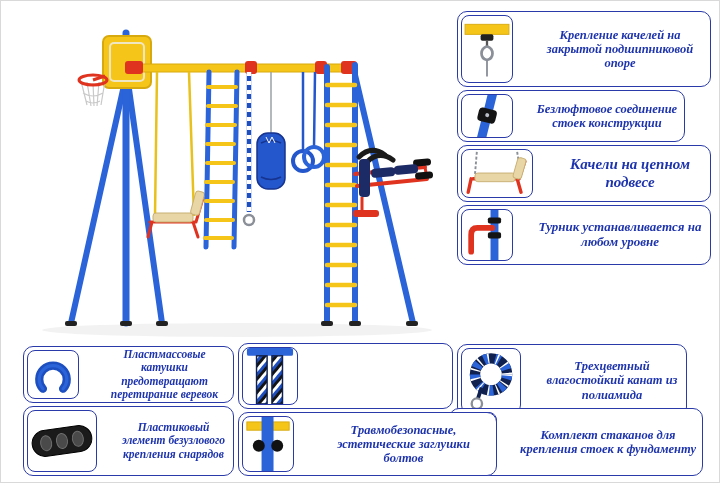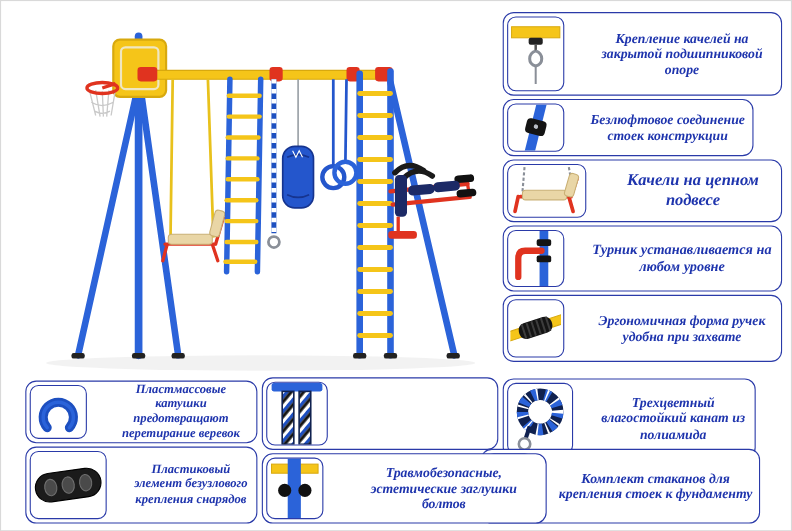--- a/index.html
+++ b/index.html
@@ -172,47 +172,35 @@
       <svg viewBox="0 0 50 58" width="44" height="54">
         <rect x="29" y="0" width="9" height="58" fill="#2b63d9"></rect>
         <rect x="26" y="9" width="15" height="7" rx="2" fill="#141414"></rect>
         <rect x="26" y="26" width="15" height="7" rx="2" fill="#141414"></rect>
         <path d="M31 21 H14 q-7 0 -7 8 V48" fill="none" stroke="#e0331f" stroke-width="6.5" stroke-linecap="round"></path>
       </svg>
     </div>
     <div class="ctext fs-md">Турник устанавливается на любом уровне</div>
   </div>
 
-  <div class="callout" style="left:456px;top:267px;width:254px;height:61px">
-    <div class="thumb">
-      <svg viewBox="0 0 50 60" width="46" height="55">
-        <g transform="rotate(-18 25 30)">
-          <rect x="-8" y="25" width="66" height="9" rx="4.5" fill="#f5c519" stroke="#d8a90e"></rect>
-          <rect x="8" y="21.5" width="34" height="16" rx="7" fill="#141414"></rect>
-          <path d="M13 22 v15 M18 22 v15 M23 22 v15 M28 22 v15 M33 22 v15 M38 22 v15" stroke="#3c3c3c" stroke-width="2"></path>
-        </g>
-      </svg>
-    </div>
-    <div class="ctext">Эргономичная форма ручек удобна при захвате</div>
-  </div>
 
   <div class="callout" style="left:456px;top:343px;width:230px;height:73px">
     <div class="thumb" style="flex-basis:60px">
       <svg viewBox="0 0 56 70" width="56" height="66">
         <circle cx="28" cy="28" r="17" fill="none" stroke="#10214f" stroke-width="11"></circle>
         <circle cx="28" cy="28" r="17" fill="none" stroke="#2b63d9" stroke-width="11" stroke-dasharray="5 7"></circle>
         <circle cx="28" cy="28" r="17" fill="none" stroke="#ffffff" stroke-width="11" stroke-dasharray="1.5 8"></circle>
         <path d="M18 42 L14 54" stroke="#10214f" stroke-width="4"></path>
         <circle cx="13" cy="59" r="5.5" fill="none" stroke="#8a8f98" stroke-width="2.5"></circle>
       </svg>
     </div>
     <div class="ctext">Трехцветный влагостойкий канат из полиамида</div>
   </div>
 
-  <div class="callout" style="left:436px;top:407px;width:254px;height:68px">
+  <div class="callout" style="left:448px;top:407px;width:254px;height:68px">
     <div class="thumb" style="flex-basis:44px">
       <svg viewBox="0 0 40 62" width="40" height="60">
         <rect x="15" y="0" width="10" height="34" fill="#2b63d9"></rect>
         <rect x="12" y="32" width="16" height="20" rx="2" fill="#1d4fc0" stroke="#10214f"></rect>
         <rect x="5" y="53" width="30" height="5" rx="1" fill="#9aa0a6"></rect>
       </svg>
     </div>
     <div class="ctext">Комплект стаканов для крепления стоек к фундаменту</div>
   </div>
 

